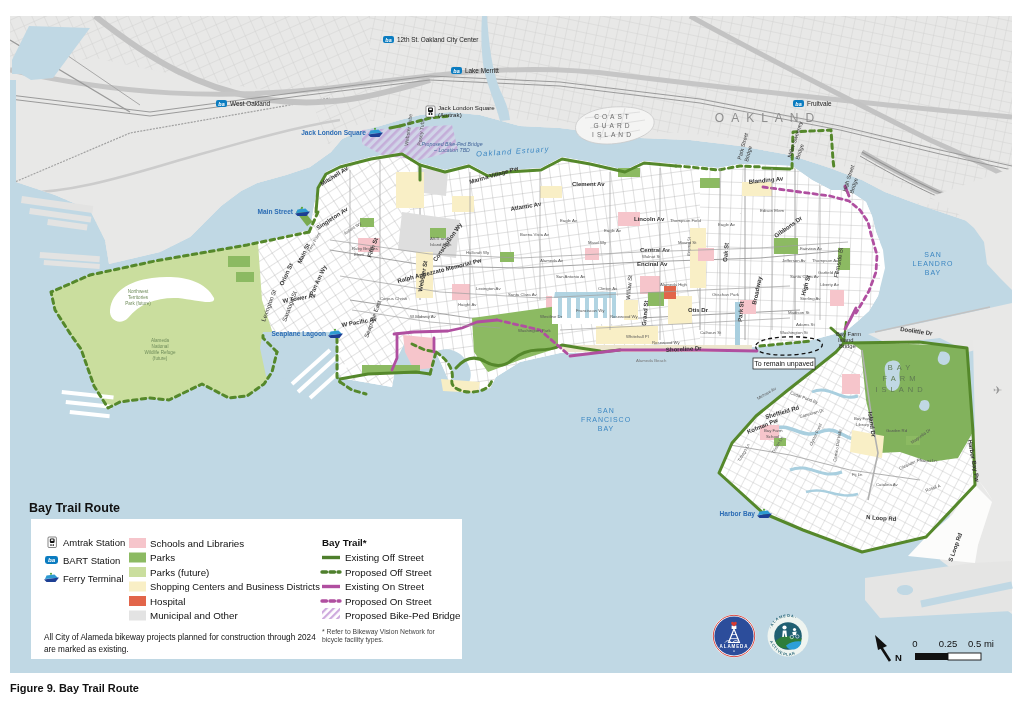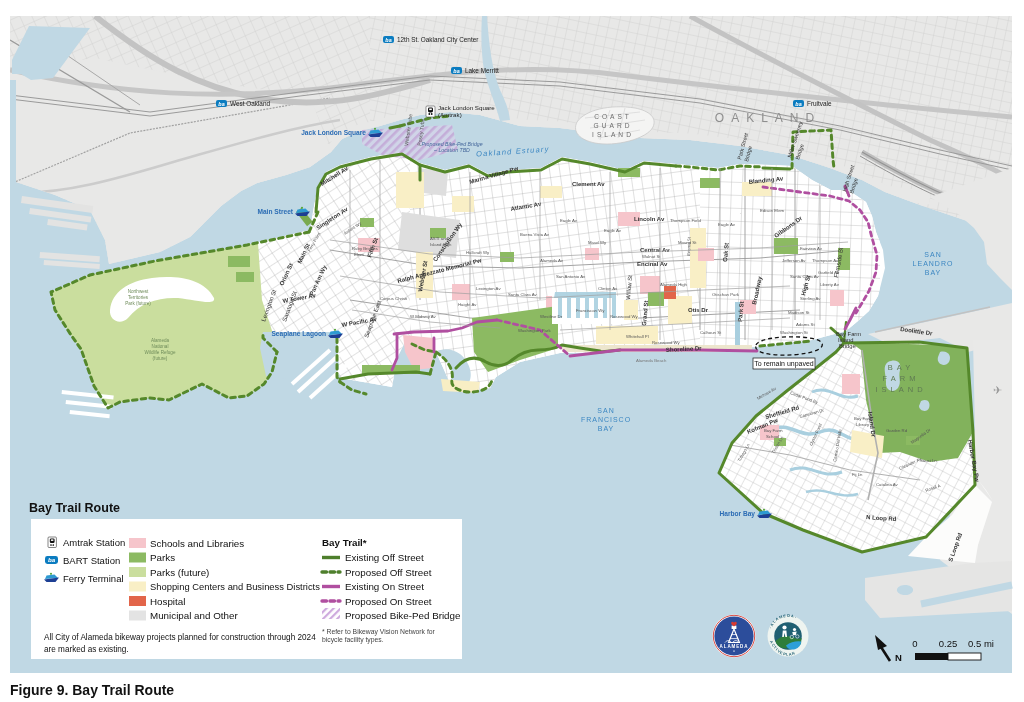--- a/index.html
+++ b/index.html
@@ -1,17 +1,17 @@
 <!DOCTYPE html>
 <html><head>
 <meta charset="utf-8">
 <style>
   html,body{margin:0;padding:0;background:#ffffff;width:1024px;height:702px;overflow:hidden;}
   body{font-family:"Liberation Sans",sans-serif;}
-  .cap{position:absolute;left:10px;top:682px;font-size:14px;font-weight:bold;color:#111;}
+  .cap{position:absolute;left:10px;top:682px;font-size:11px;font-weight:bold;color:#111;}
 </style>
 </head>
 <body>
 <svg width="1024" height="702" viewBox="0 0 1024 702">
 <defs>
 
 <pattern id="ogL" width="11" height="11" patternUnits="userSpaceOnUse" patternTransform="rotate(-24)">
   <rect width="11" height="11" fill="#e8e8e7"></rect>
   <path d="M0 0H11M0 0V11" stroke="#d0d0cf" stroke-width="0.9" fill="none"></path>
 </pattern>

